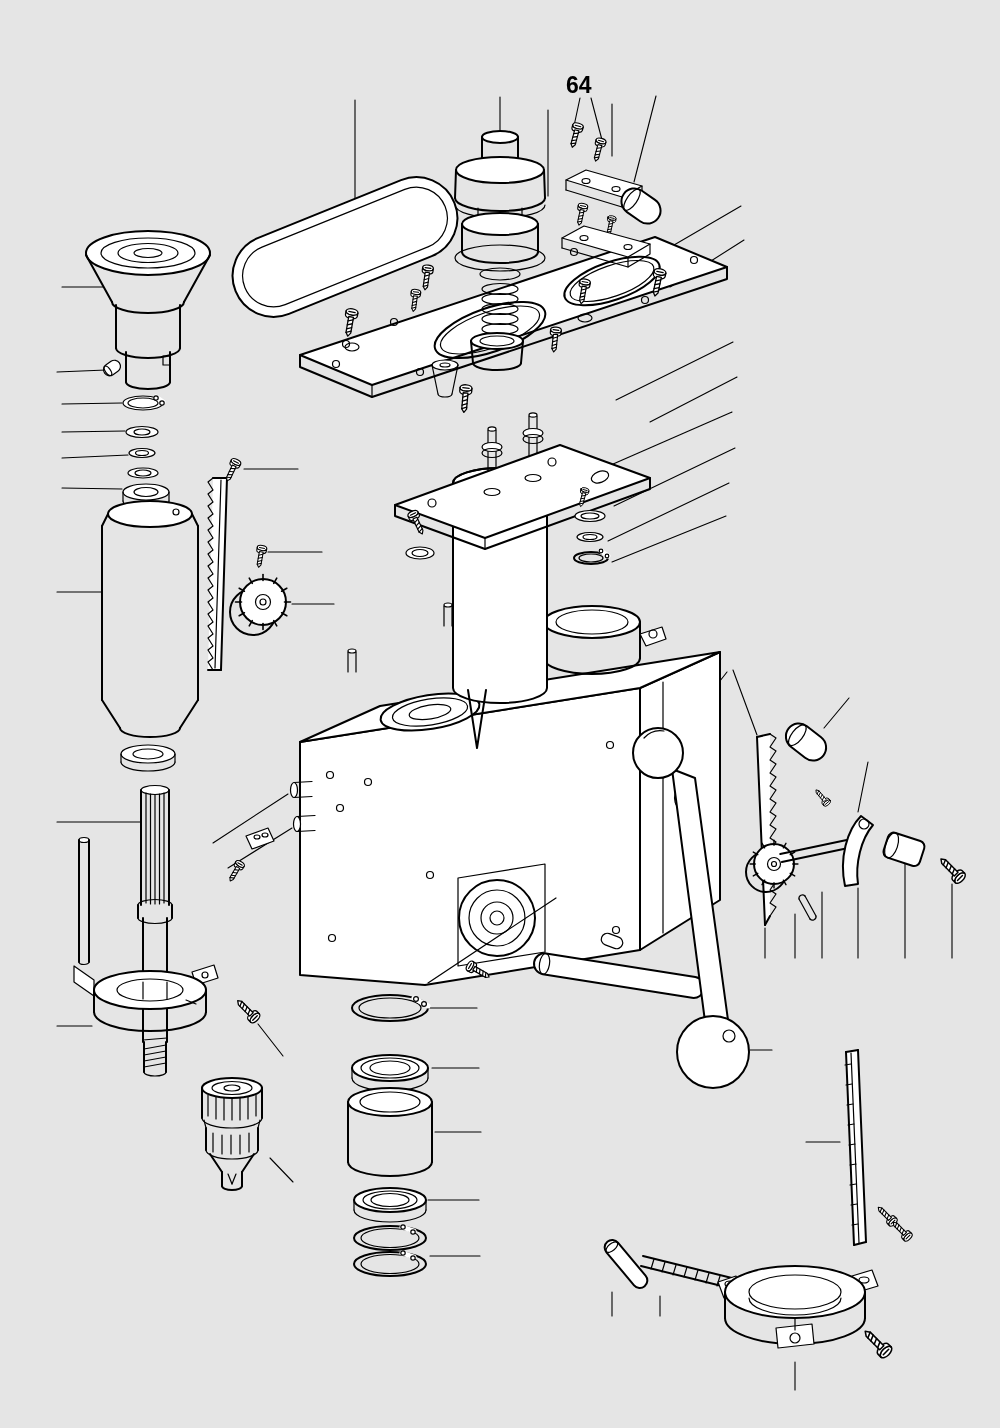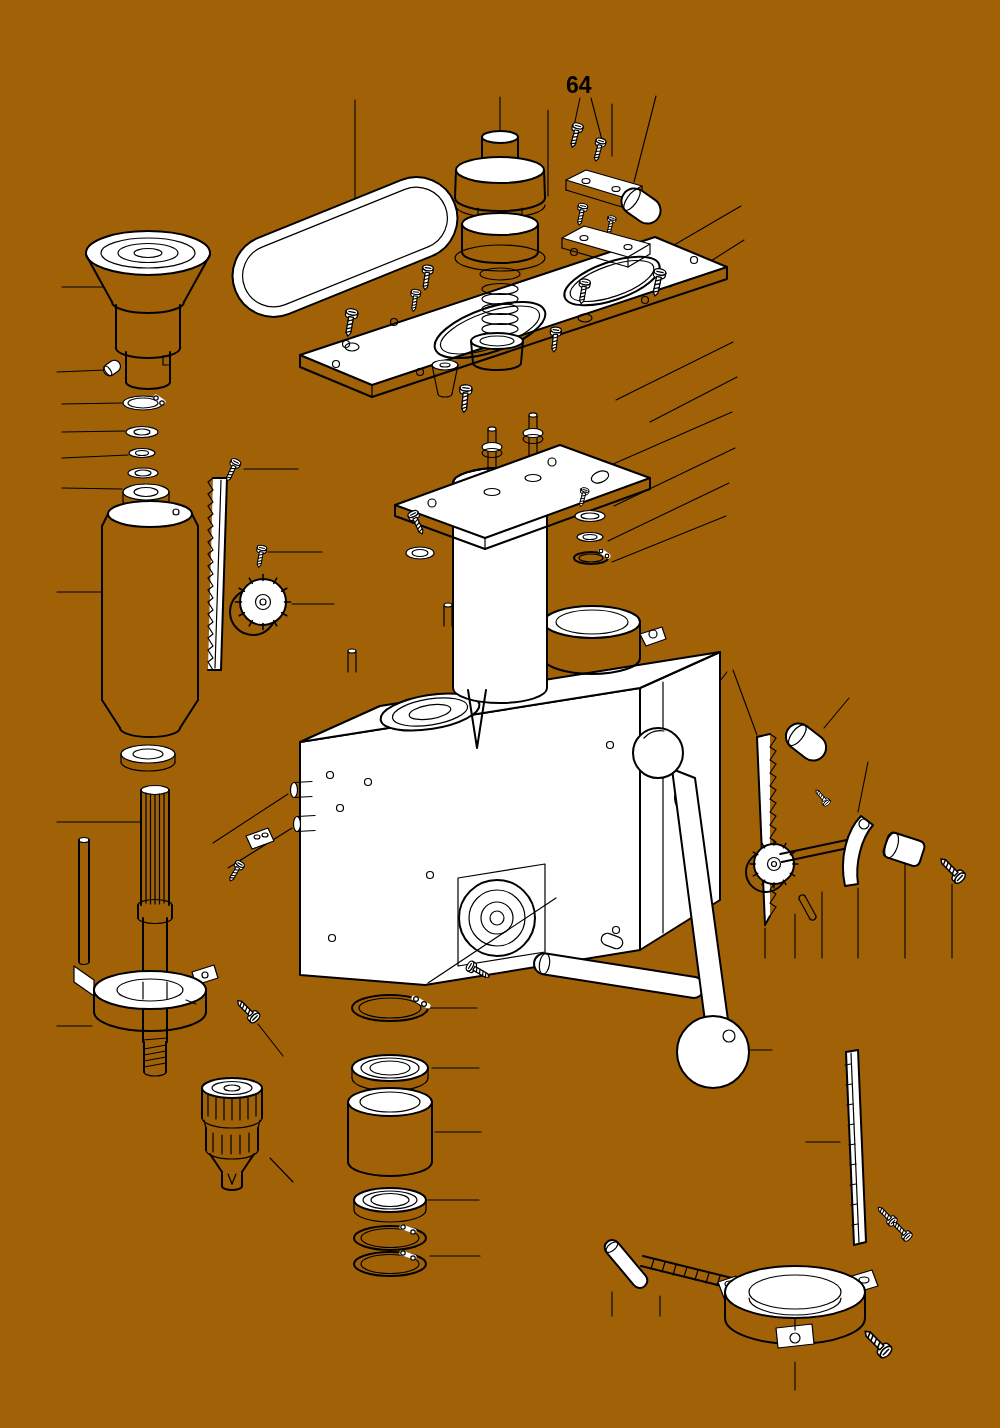--- a/index.html
+++ b/index.html
@@ -1,16 +1,16 @@
 <!DOCTYPE html>
 <html><head>
 <meta charset="utf-8">
 <style>
   html,body{margin:0;padding:0;background:#fff;}
-  .stage{position:relative;width:1000px;height:1428px;background:#a16207;overflow:hidden;}
+  .stage{position:relative;width:1000px;height:1428px;background:#e5e5e5;overflow:hidden;}
   svg{display:block;stroke:#000;fill:none;stroke-linecap:round;stroke-linejoin:round;}
   .p{fill:#fff;stroke-width:2;}
   .o{fill:none;stroke-width:2;}
   .d{fill:none;stroke-width:1.2;}
   .wd{fill:#fff;stroke-width:1.2;}
   .l{fill:none;stroke-width:1.1;}
   .gap{stroke:#fff;stroke-width:5;fill:none;}
   .dot{fill:#fff;stroke-width:1.2;}
   .t{font:bold 23px "Liberation Sans","DejaVu Sans",sans-serif;fill:#000;stroke:none;}
 </style>

